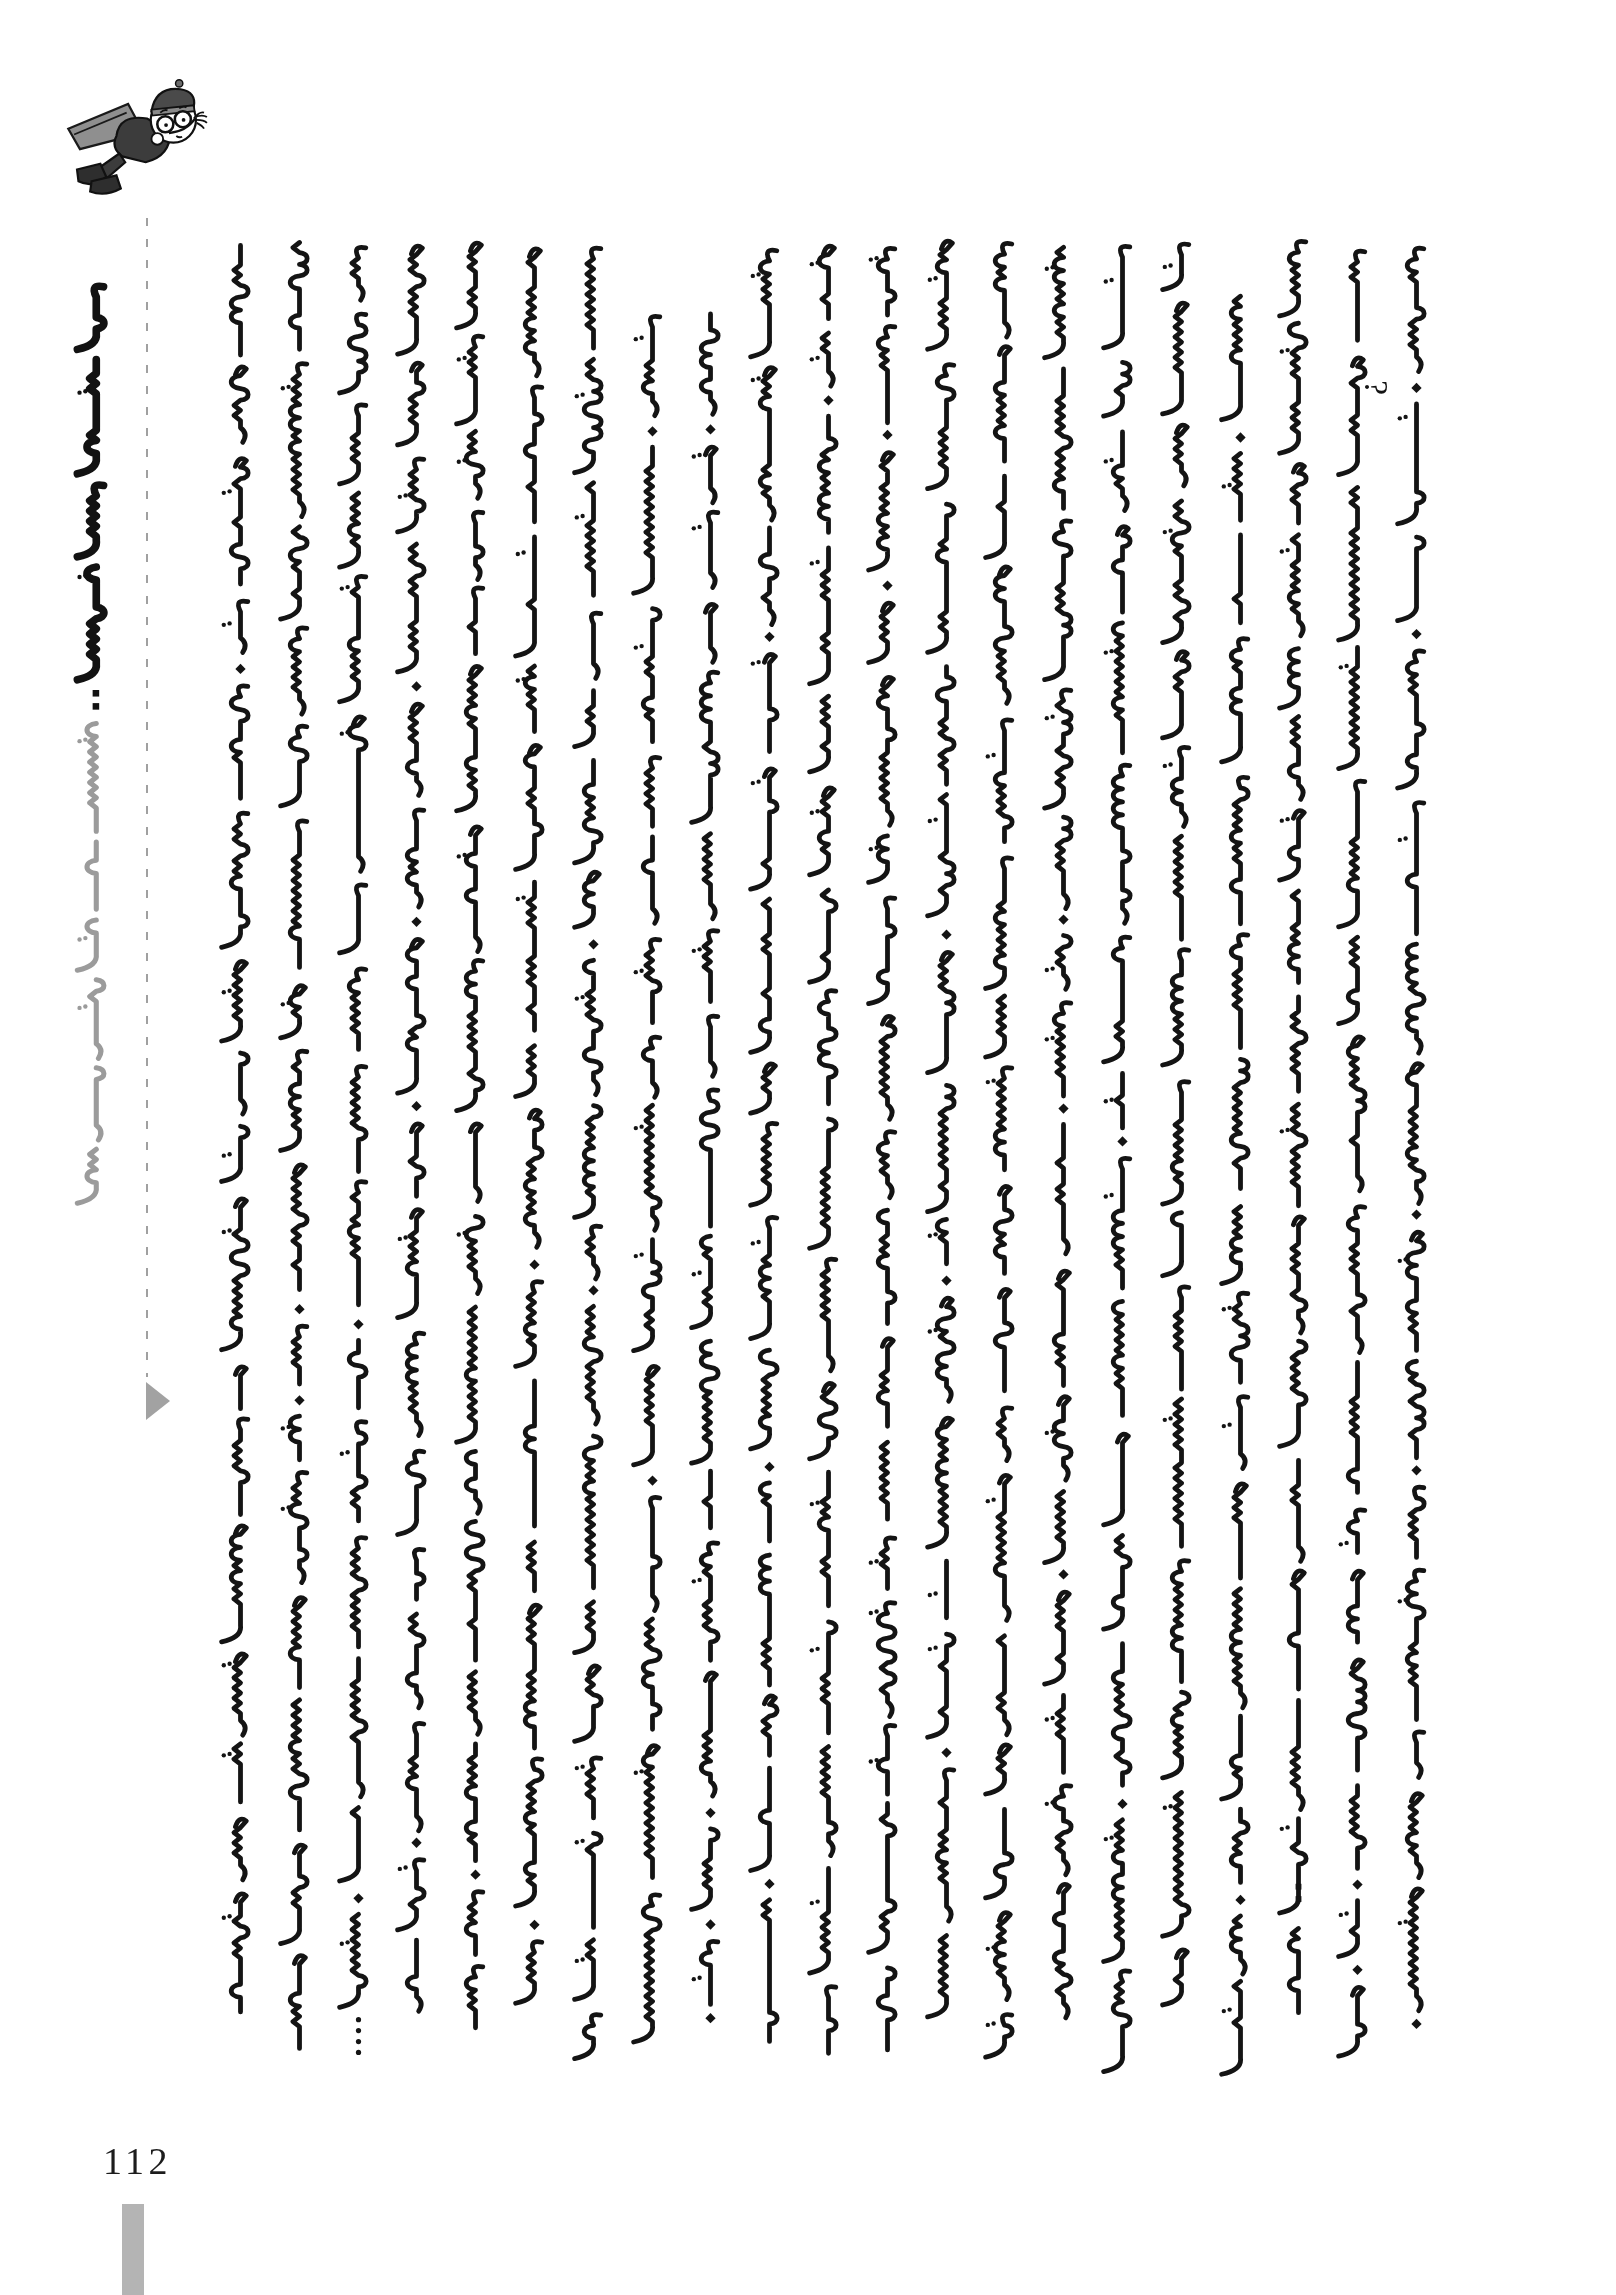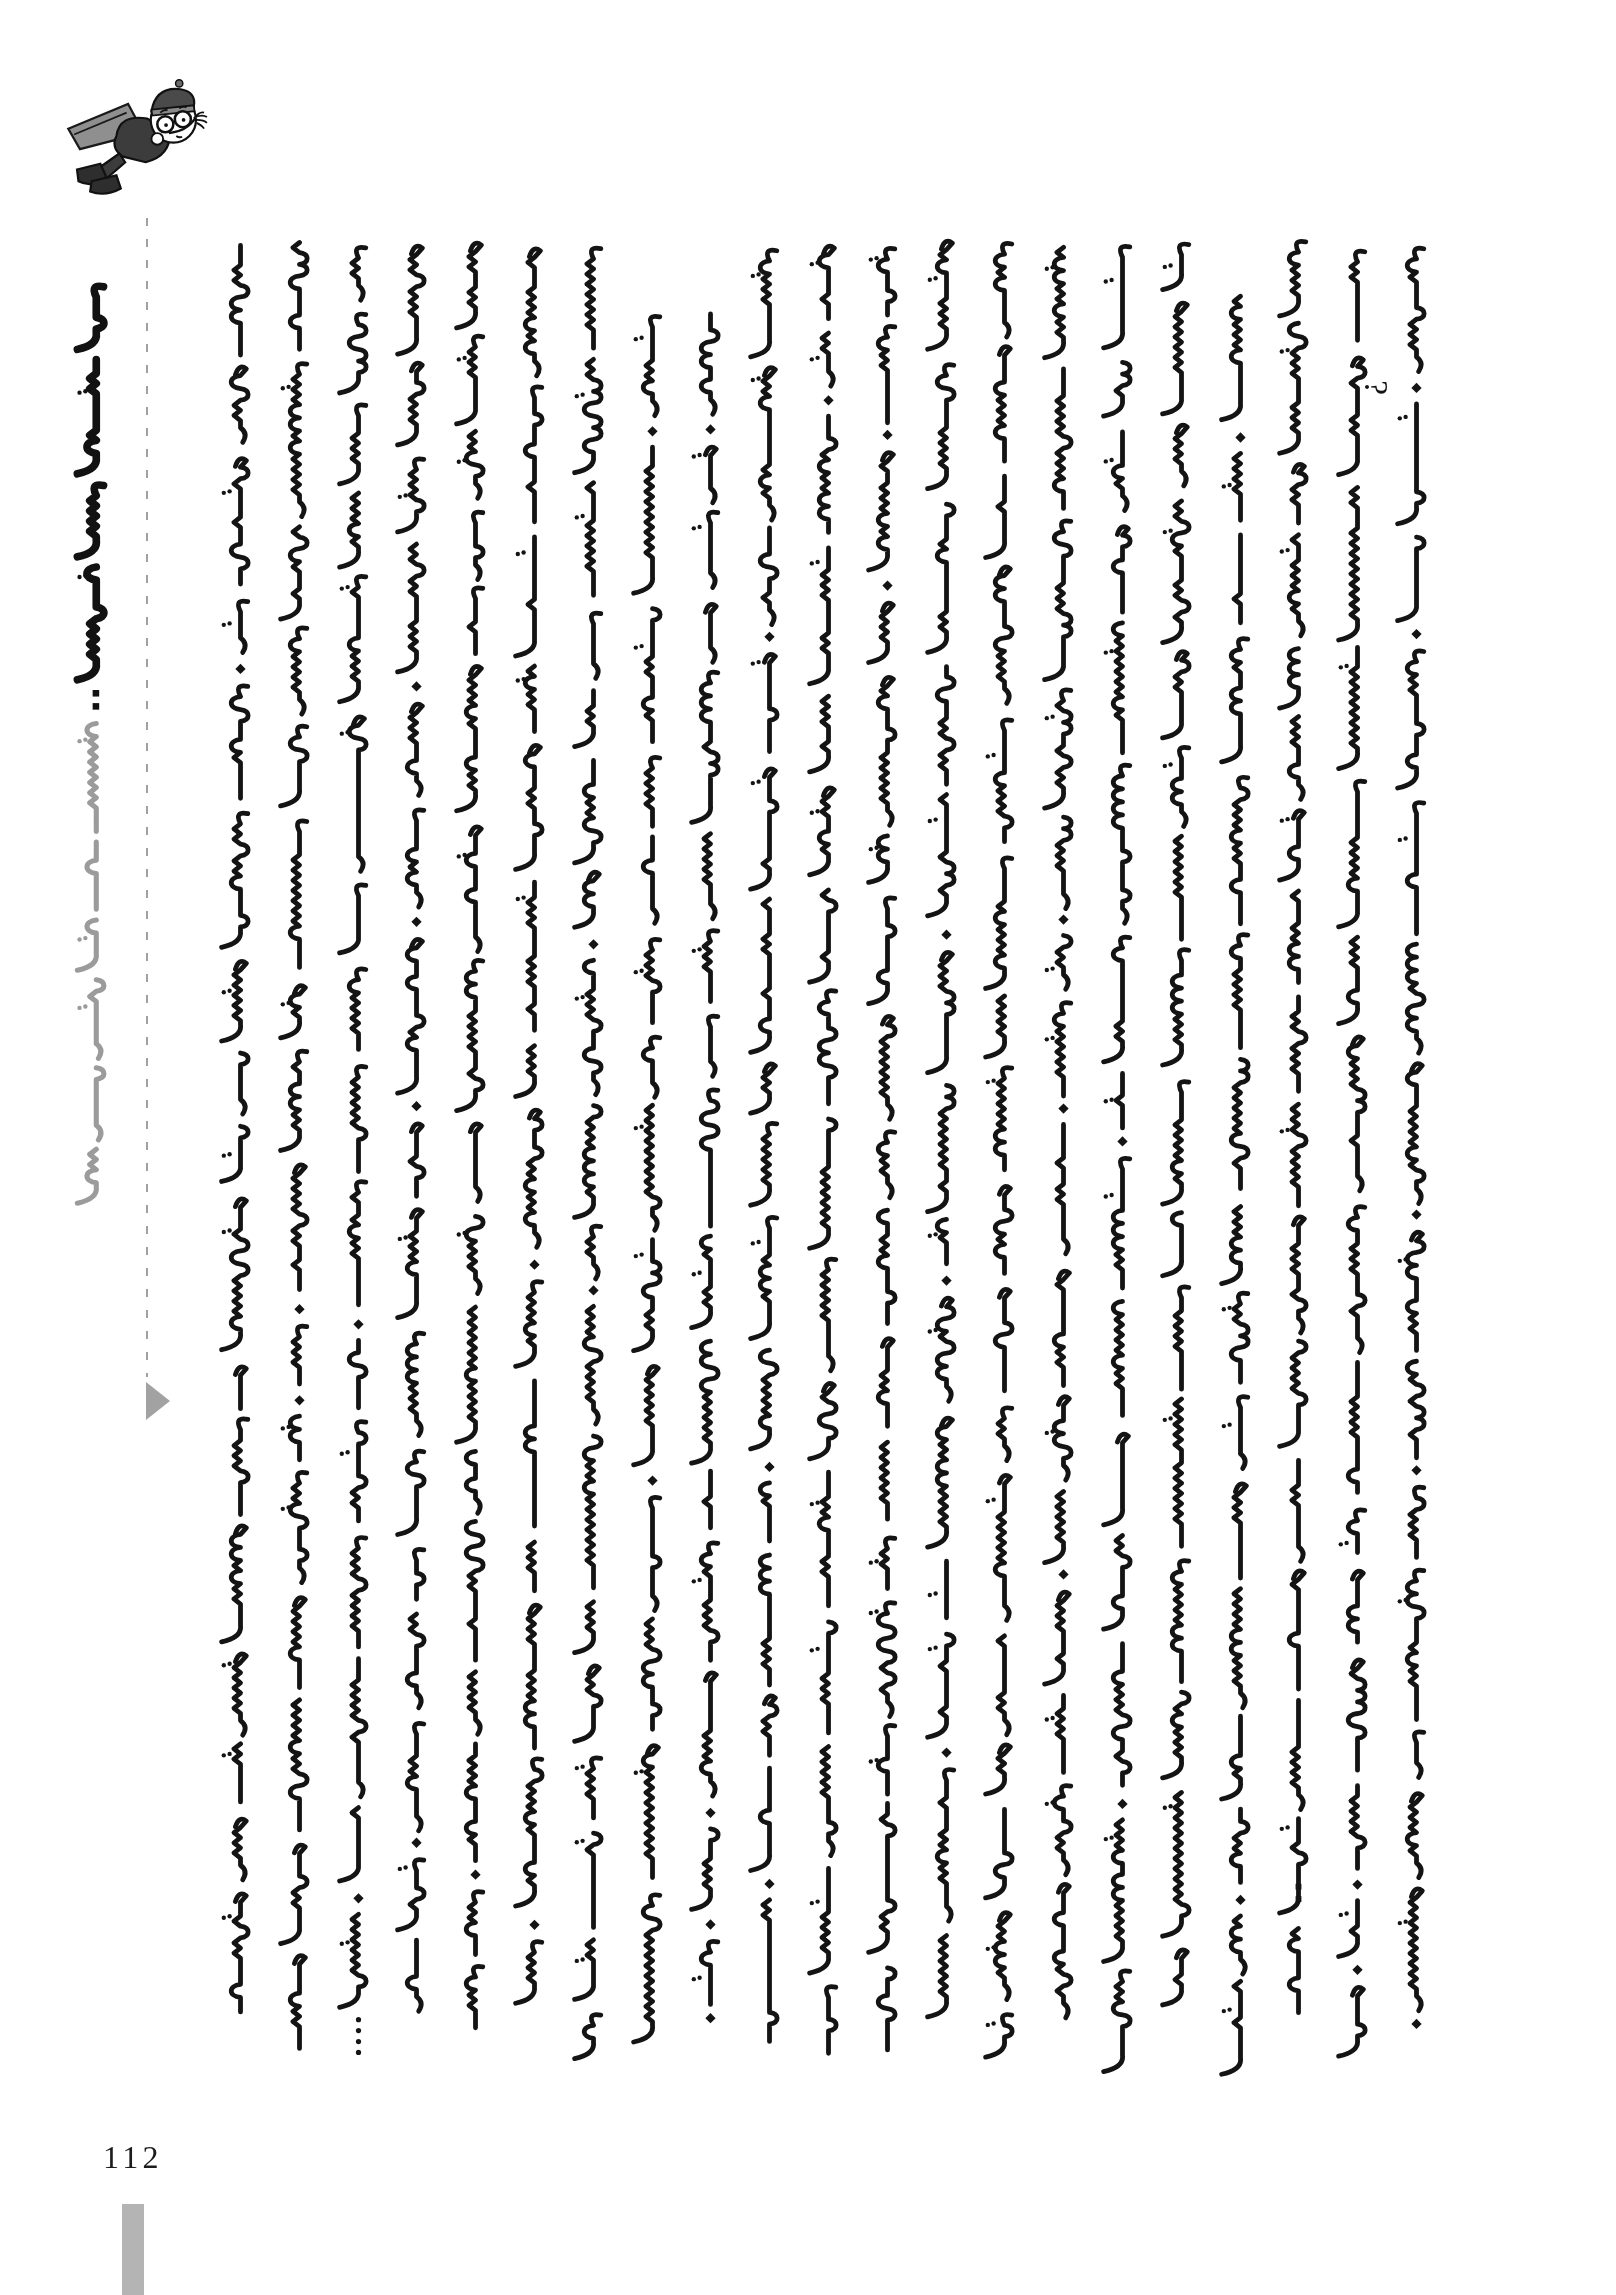--- a/index.html
+++ b/index.html
@@ -4,21 +4,21 @@
 <style>
   html,body{margin:0;padding:0;background:#e8e8e8;}
   .page{position:relative;width:1616px;height:2295px;background:#ffffff;overflow:hidden;
         font-family:"Liberation Serif", serif;}
   .abs{position:absolute;}
   .dash-line{position:absolute;width:2.2px;
      background:repeating-linear-gradient(to bottom,#a0a0a0 0 8px,transparent 8px 21px);}
   .arrow-right{position:absolute;width:0;height:0;
      border-top:19.7px solid transparent;border-bottom:19.7px solid transparent;
      border-left:24px solid #a2a2a2;}
-  .pagenum{position:absolute;font-size:32px;color:#1c1c1c;letter-spacing:4.4px;
+  .pagenum{position:absolute;font-size:38px;color:#1c1c1c;letter-spacing:4.4px;
      font-family:"Liberation Serif", serif;}
   .edge-bar{position:absolute;background:#b4b4b4;}
   svg{display:block;}
   .colsvg{position:absolute;overflow:visible;}
 </style>
 </head>
 <body>
 
 <div class="page">
 

